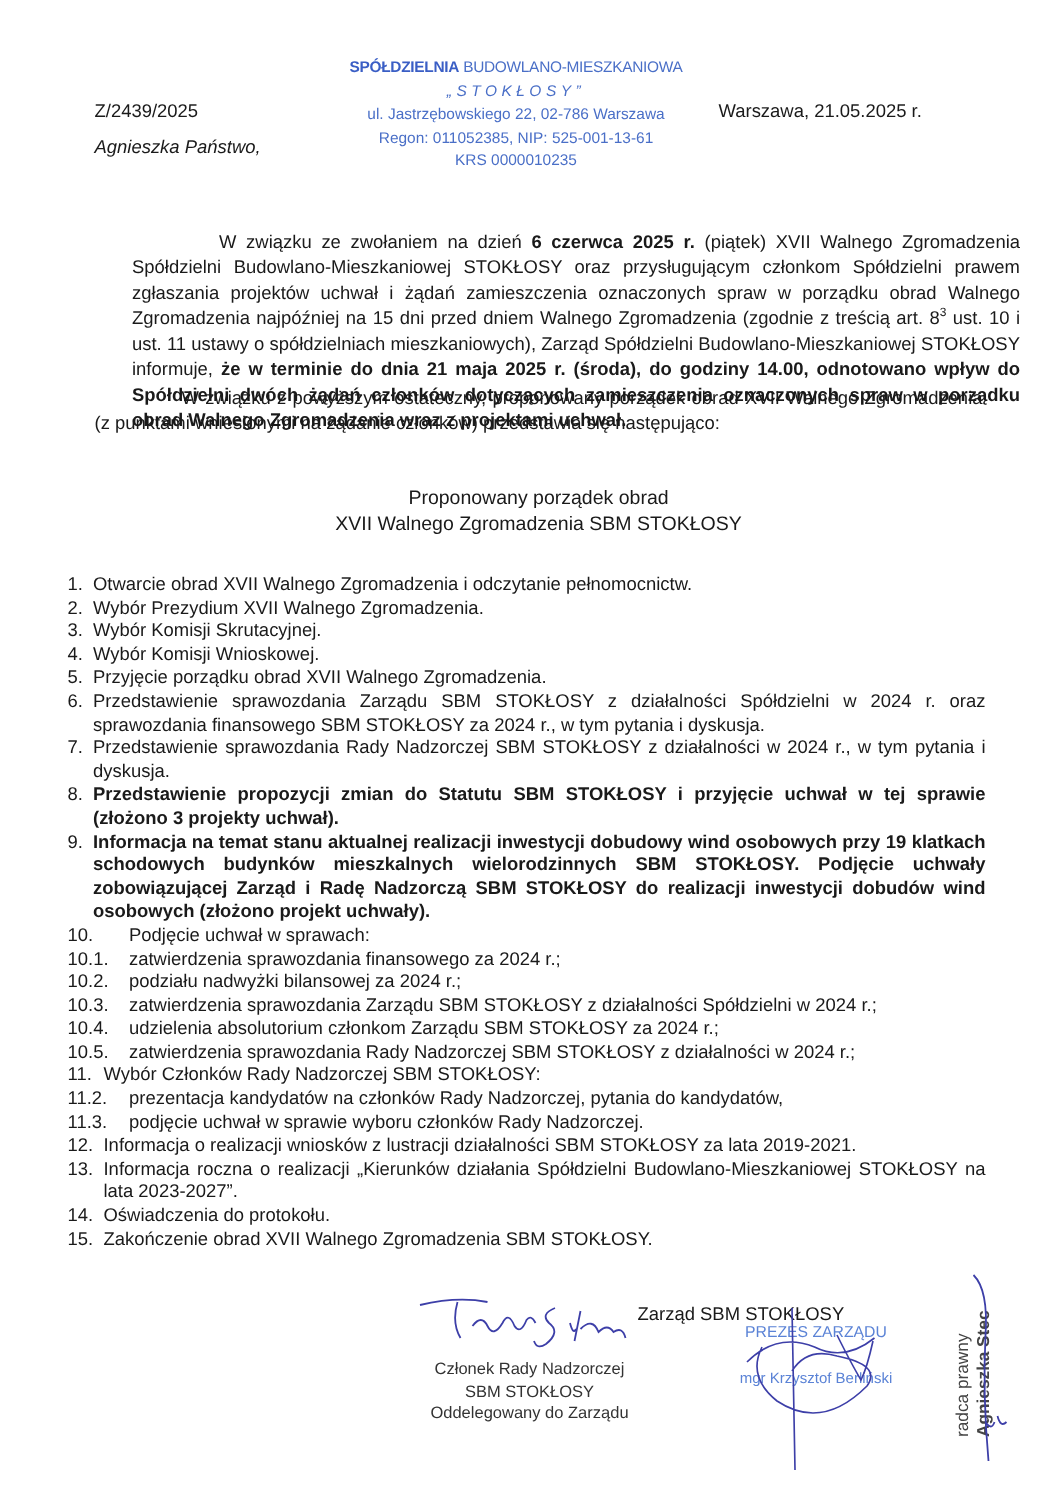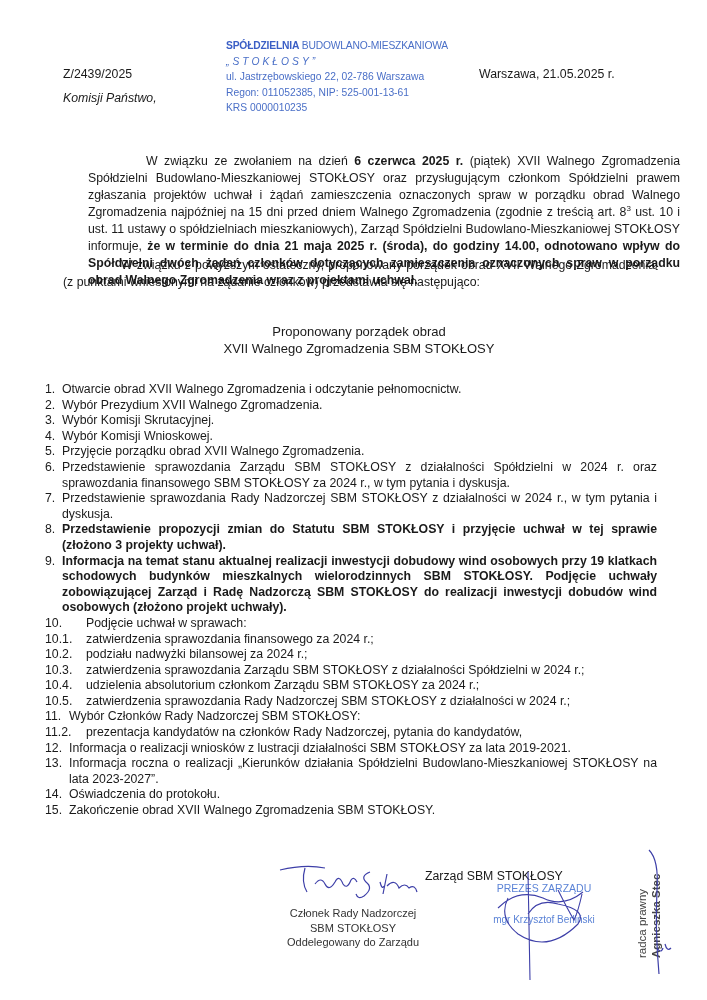--- a/index.html
+++ b/index.html
@@ -6,21 +6,21 @@
   body {
     width: 707px; height: 1000px; position: relative; overflow: hidden;
     font-family: "Liberation Sans", sans-serif; color: #1a1a1a;
     font-size: 12.3px;
   }
   .abs { position: absolute; }
   .ref { left: 63px; top: 67px; font-size: 12.3px; }
   .greet { left: 63px; top: 91px; font-size: 12.3px; font-style: italic; }
   .date { left: 479px; top: 67px; font-size: 12.3px; }
 
-  .stamp { left: 226px; top: 38px; width: 236px; text-align: left; color: #4a6fc7; font-size: 10.3px; line-height: 15.5px; }
+  .stamp { left: 226px; top: 38px; width: 236px; text-align: center; color: #4a6fc7; font-size: 10.3px; line-height: 15.5px; }
   .stamp .l1 { font-size: 10.3px; letter-spacing: -0.2px; }
   .stamp .l1 b { color: #3a5ec5; }
   .stamp .l2 { font-style: italic; letter-spacing: 3px; }
 
   .para { left: 63px; width: 592px; text-align: justify; line-height: 17px; font-size: 12.3px; }
   .p1 { top: 153px; margin-left: 25px; }
   .p2 { top: 257px; }
   .indent { display: inline-block; width: 58px; }
   sup { font-size: 8px; line-height: 0; }
 
@@ -41,21 +41,21 @@
   .prezes .name { margin-top: 18px; font-size: 10px; }
   .sig2 { left: 478px; top: 868px; }
   .radca { left: 627px; top: 848px; width: 60px; height: 130px; }
   .radca .vt { position: absolute; left: 0; top: 0; transform-origin: 0 0; transform: rotate(-90deg) translate(-110px, 8px); width: 110px; font-size: 11.5px; line-height: 14px; color: #444; white-space: nowrap; }
   .radca .vt span { display: block; }
 </style>
 </head>
 <body>
 
 <div class="abs ref">Z/2439/2025</div>
-<div class="abs greet">Komisji Państwo,</div>
+<div class="abs greet">Agnieszka Państwo,</div>
 <div class="abs date">Warszawa, 21.05.2025 r.</div>
 
 <div class="abs stamp">
   <div class="l1"><b>SPÓŁDZIELNIA</b><span> BUDOWLANO-MIESZKANIOWA</span></div>
   <div class="l2">„STOKŁOSY”</div>
   <div>ul. Jastrzębowskiego 22, 02-786 Warszawa</div>
   <div>Regon: 011052385, NIP: 525-001-13-61</div>
   <div>KRS 0000010235</div>
 </div>
 
@@ -134,20 +134,24 @@
       <span class="txt">zatwierdzenia sprawozdania Rady Nadzorczej SBM STOKŁOSY z działalności w 2024 r.;</span>
     </div>
   <div class="item" style="">
       <span class="num" style="width:24px">11.</span>
       <span class="txt">Wybór Członków Rady Nadzorczej SBM STOKŁOSY:</span>
     </div>
   <div class="item sub">
       <span class="num">11.2.</span>
       <span class="txt">prezentacja kandydatów na członków Rady Nadzorczej, pytania do kandydatów,</span>
     </div>
+  <div class="item sub">
+      <span class="num">11.3.</span>
+      <span class="txt">podjęcie uchwał w sprawie wyboru członków Rady Nadzorczej.</span>
+    </div>
   <div class="item">
       <span class="num" style="width:24px">12.</span>
       <span class="txt">Informacja o realizacji wniosków z lustracji działalności SBM STOKŁOSY za lata 2019-2021.</span>
     </div>
   <div class="item">
       <span class="num" style="width:24px">13.</span>
       <span class="txt">Informacja roczna o realizacji „Kierunków działania Spółdzielni Budowlano-Mieszkaniowej STOKŁOSY na lata 2023-2027”.</span>
     </div>
   <div class="item">
       <span class="num" style="width:24px">14.</span>

